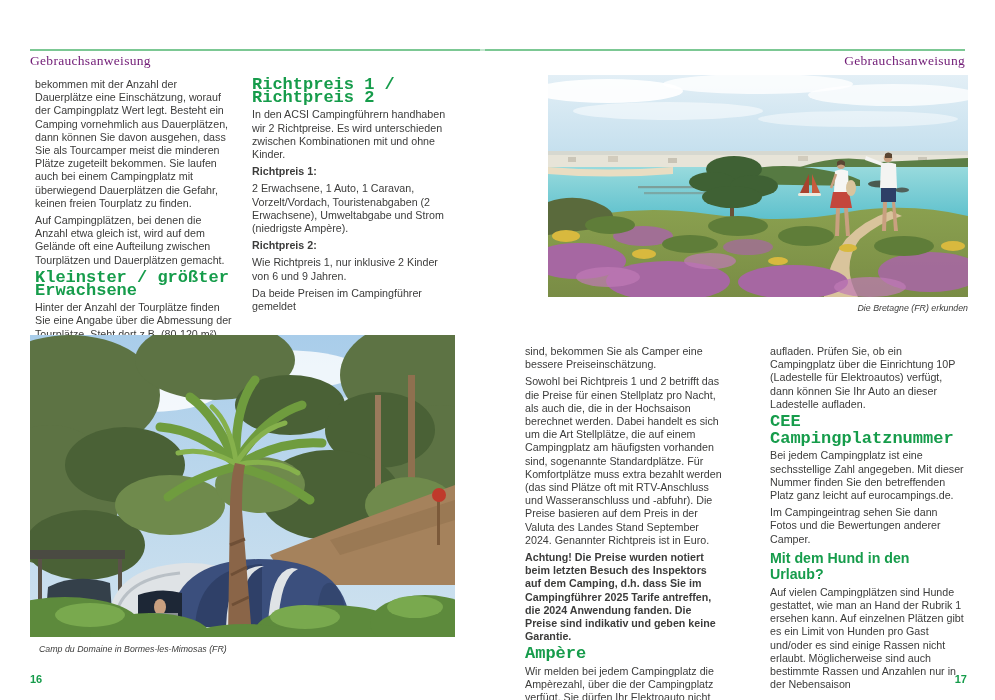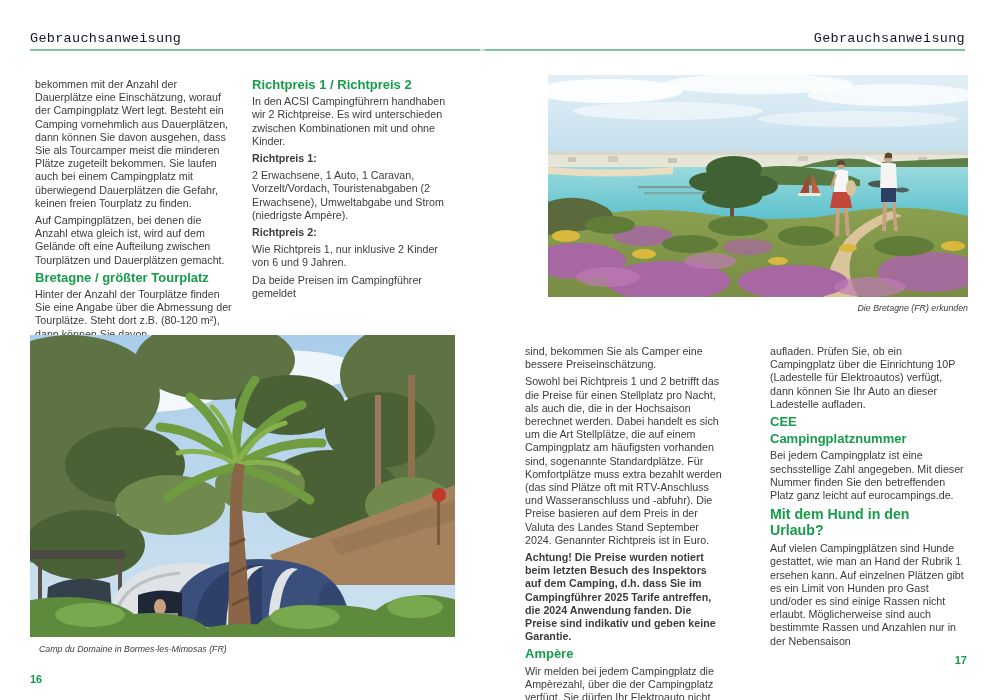--- a/index.html
+++ b/index.html
@@ -2,48 +2,48 @@
 <html><head>
 <meta charset="utf-8">
 <style>
   html,body{margin:0;padding:0;}
   body{
     width:995px;height:700px;position:relative;background:#ffffff;
     font-family:"Liberation Sans","DejaVu Sans",sans-serif;overflow:hidden;
   }
   .abs{position:absolute;}
   .running-head{
-    font-family:Liberation Mono, monospace;
-    font-size:13.5px;color:#0f172a;letter-spacing:.3px;
+    font-family:Liberation Serif, serif;
+    font-size:13.5px;color:#701a75;letter-spacing:.3px;margin-top:22px;
   }
   .rule{height:1.6px;background:var(--rule-green,#7cc894);}
   .rule-gap{height:1.6px;background:rgba(255,255,255,.55);}
   .col{position:absolute;color:var(--text,#3c3c3b);font-size:10.7px;line-height:13.2px;}
   .col p{margin:4px;}
-  .subhead{margin:13px 0 0 0;font-size:13px;line-height:13.2px;font-weight:bold;color:var(--accent,#169c4b);}
+  .subhead{margin:13px 0 0 0;font-size:17px;line-height:13.2px;font-weight:bold;color:var(--accent,#169c4b);font-family:Liberation Mono, monospace;}
   .bighead{margin:14px 0 1px 0;font-size:14.2px;line-height:16px;font-weight:bold;color:var(--accent,#169c4b);}
   .boldline{font-weight:bold;}
   .boldpara{font-weight:bold;}
   .caption{font-size:8.8px;font-style:italic;color:#3c3c3b;}
   .pagenum{font-size:11px;font-weight:bold;color:var(--accent,#169c4b);}
   .photo{position:absolute;overflow:hidden;}
   .photo svg{display:block;}
 </style>
 </head>
 <body style="--accent: #169c4b; --rule-green: #7cc894; --text: #3c3c3b;">
 
 <div class="abs running-head" style="left:30px;top:31px;">Gebrauchsanweisung</div>
 <div class="abs running-head" style="right:30px;top:31px;">Gebrauchsanweisung</div>
 <div class="abs rule" style="left:30px;top:49px;width:935px;"></div>
 <div class="abs rule-gap" style="left:480px;top:49px;width:5px;"></div>
 
 <div class="col" style="left:31px;top:74px;width:205px;">
   <p>bekommen mit der Anzahl der Dauerplätze eine Einschätzung, worauf der Campingplatz Wert legt. Besteht ein Camping vornehmlich aus Dauerplätzen, dann können Sie davon ausgehen, dass Sie als Tourcamper meist die minderen Plätze zugeteilt bekommen. Sie laufen auch bei einem Campingplatz mit überwiegend Dauerplätzen die Gefahr, keinen freien Tourplatz zu finden.</p>
   <p>Auf Campingplätzen, bei denen die Anzahl etwa gleich ist, wird auf dem Gelände oft eine Aufteilung zwischen Tourplätzen und Dauerplätzen gemacht.</p>
-  <p class="subhead">Bretagne / größter Tourplatz</p>
+  <p class="subhead">Kleinster / größter Erwachsene</p>
   <p>Hinter der Anzahl der Tourplätze finden Sie eine Angabe über die Abmessung der Tourplätze. Steht dort z.B. (80-120 m²), dann können Sie davon</p>
 </div>
 
 <div class="col" style="left:248px;top:74px;width:207px;">
   <p class="subhead">Richtpreis 1 / Richtpreis 2</p>
   <p>In den ACSI Campingführern handhaben wir 2 Richtpreise. Es wird unterschieden zwischen Kombinationen mit und ohne Kinder.</p>
   <p class="boldline">Richtpreis 1:</p>
   <p>2 Erwachsene, 1 Auto, 1 Caravan, Vorzelt/Vordach, Touristenabgaben (2 Erwachsene), Umweltabgabe und Strom (niedrigste Ampère).</p>
   <p class="boldline">Richtpreis 2:</p>
   <p>Wie Richtpreis 1, nur inklusive 2 Kinder von 6 und 9 Jahren.</p>
@@ -259,18 +259,19 @@
   <p class="boldpara">Achtung! Die Preise wurden notiert beim letzten Besuch des Inspektors auf dem Camping, d.h. dass Sie im Campingführer 2025 Tarife antreffen, die 2024 Anwendung fanden. Die Preise sind indikativ und geben keine Garantie.</p>
   <p class="subhead">Ampère</p>
   <p>Wir melden bei jedem Campingplatz die Ampèrezahl, über die der Campingplatz verfügt. Sie dürfen Ihr Elektroauto nicht auf dem Stellplatz</p>
 </div>
 
 <div class="col" style="left:766px;top:341px;width:202px;">
   <p>aufladen. Prüfen Sie, ob ein Campingplatz über die Einrichtung 10P (Ladestelle für Elektroautos) verfügt, dann können Sie Ihr Auto an dieser Ladestelle aufladen.</p>
   <p class="subhead">CEE</p>
   <p class="subhead">Campingplatznummer</p>
   <p>Bei jedem Campingplatz ist eine sechsstellige Zahl angegeben. Mit dieser Nummer finden Sie den betreffenden Platz ganz leicht auf eurocampings.de.</p>
+  <p>Im Campingeintrag sehen Sie dann Fotos und die Bewertungen anderer Camper.</p>
   <p class="bighead">Mit dem Hund in den Urlaub?</p>
   <p>Auf vielen Campingplätzen sind Hunde gestattet, wie man an Hand der Rubrik 1 ersehen kann. Auf einzelnen Plätzen gibt es ein Limit von Hunden pro Gast und/oder es sind einige Rassen nicht erlaubt. Möglicherweise sind auch bestimmte Rassen und Anzahlen nur in der Nebensaison</p>
 </div>
 
 <div class="abs pagenum" style="left:30px;top:673px;">16</div>
-<div class="abs pagenum" style="right:28px;top:654px;">17</div>
+<div class="abs pagenum" style="right:28px;top:673px;">17</div>
 
 </body></html>

